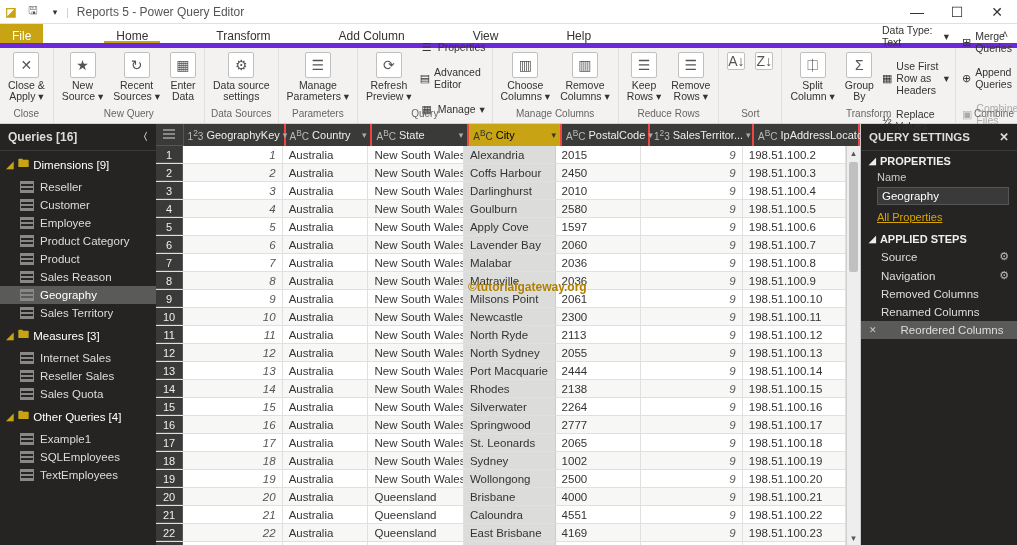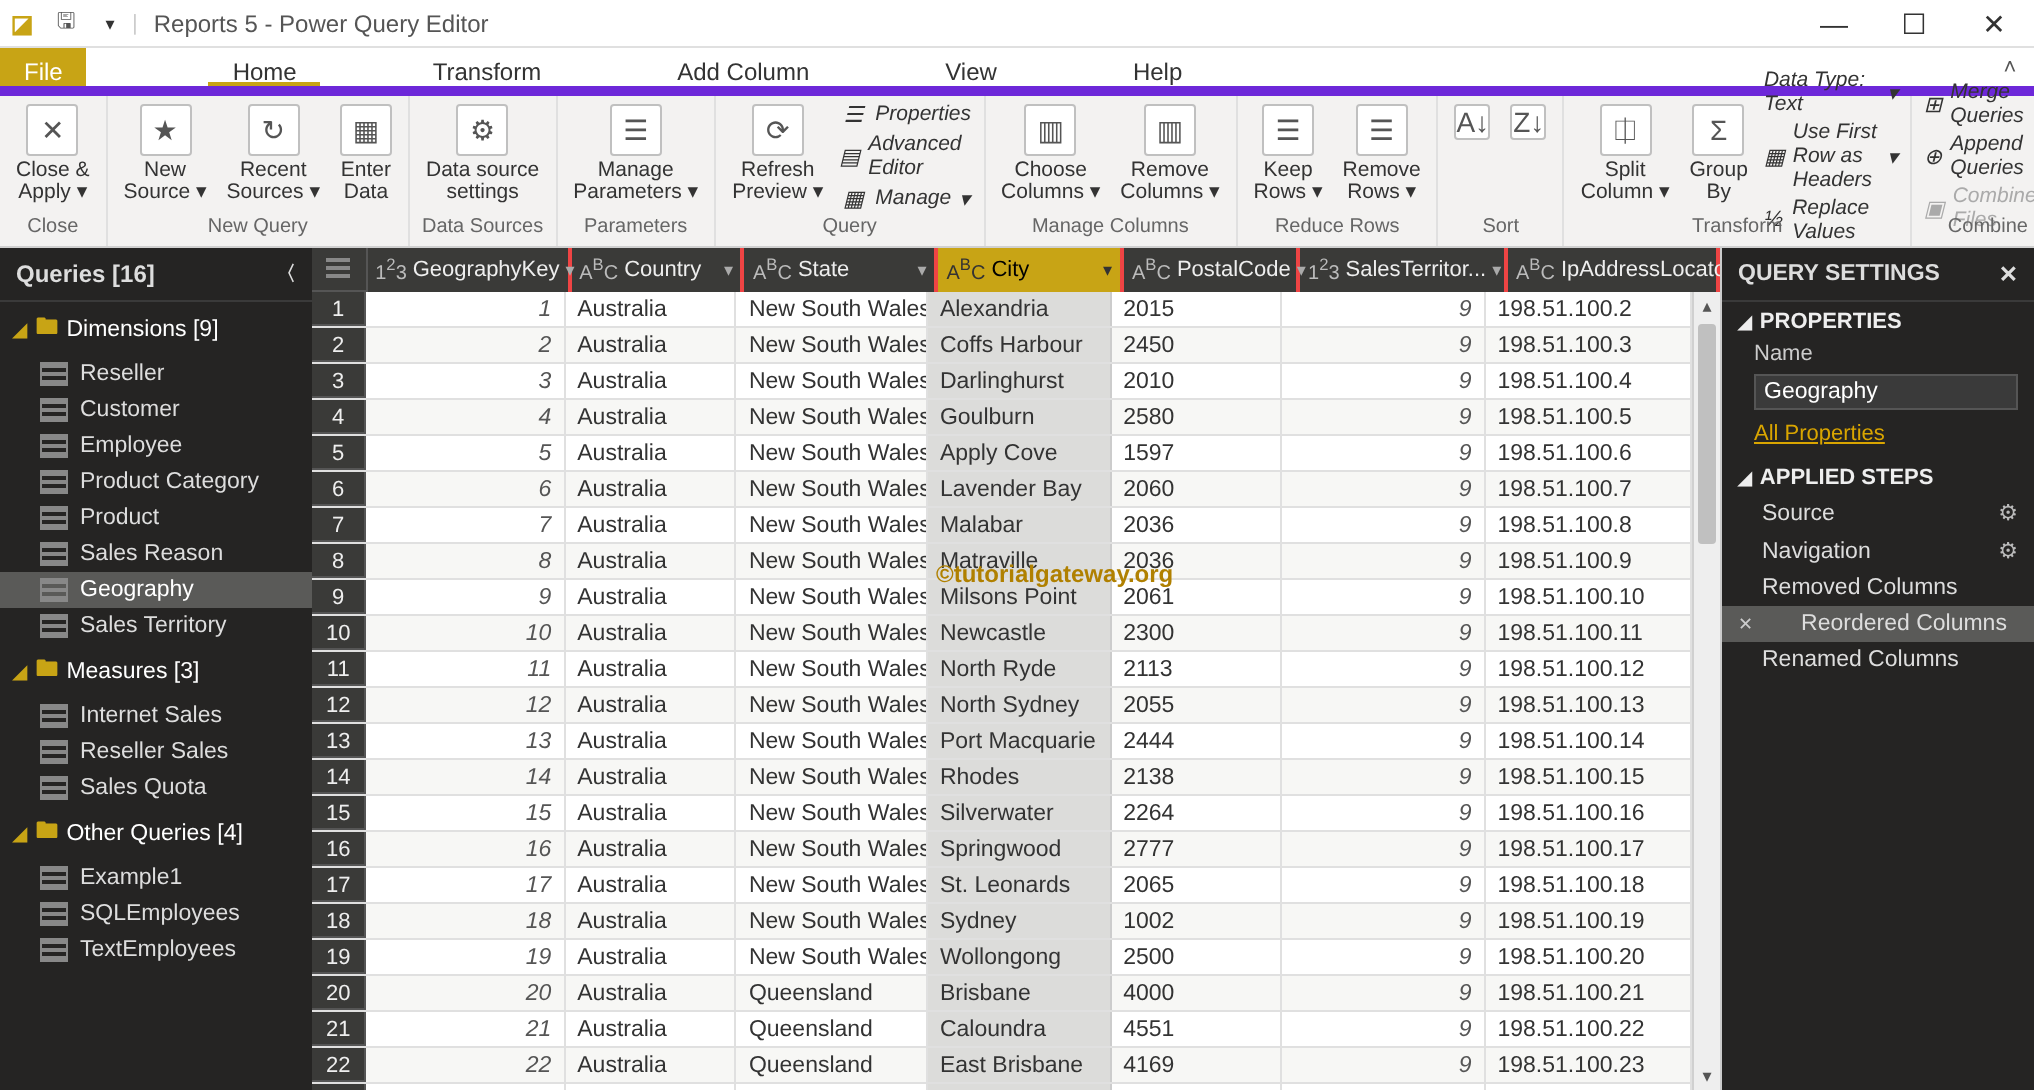--- a/index.html
+++ b/index.html
@@ -22,21 +22,21 @@
 .menubar .caret-up { margin-left:auto; width:24px; display:flex; align-items:center; justify-content:center; color:#555; }
 
 
 .ribbon { height: 76px; background: #f3f2f1; border-bottom:1px solid #d0d0d0; display:flex; position:relative; }
 .rgroup { border-right:1px solid #e0e0e0; padding: 2px 6px 0 6px; display:flex; flex-direction:column; align-items:center; }
 .rgroup .row { display:flex; gap:6px; align-items:flex-start; justify-content:center; height:58px; }
 .rgroup .gtitle { font-size:10px; color:#666; text-align:center; line-height:12px; height:14px; width:100%; }
 .rbtn { display:flex; flex-direction:column; align-items:center; justify-content:flex-start; padding:2px 2px; cursor:default; text-align:center; }
 .rbtn .icon { width:26px; height:26px; border:1px solid #c0c0c0; background:#fff; border-radius:2px; display:flex; align-items:center; justify-content:center; font-size:14px; color:#555; margin-bottom:2px;}
 .rbtn .lbl { font-size:10.5px; color:#333; line-height:11px; white-space:pre; }
-.rslim { display:flex; flex-direction:column; justify-content:center; gap:2px; height:56px;font-style:italic; }
+.rslim { display:flex; flex-direction:column; justify-content:center; gap:12px; height:56px; }
 .rslim .sbtn { display:flex; align-items:center; gap:4px; font-size:10.5px; color:#333; }
 .rslim .sbtn .si { width:14px; height:14px; display:inline-flex; align-items:center; justify-content:center; font-size:11px; }
 .rslim .sbtn.disabled { color:#aaa; }
 
 
 .body { display:flex; height: calc(545px - 24px - 24px - 76px); }
 .sidebar { width:156px; background:#252423; color:#ddd; display:flex; flex-direction:column; }
 .sidebar .hdr { display:flex; align-items:center; justify-content:space-between; padding:6px 8px; font-size:12px; font-weight:600; border-bottom:1px solid #3a3a3a;}
 .sidebar .hdr .chev { font-size:10px; }
 .qlist { flex:1; overflow:auto; }
@@ -690,21 +690,21 @@
           <span>Source</span>
           <span class="gear">⚙</span>
         </div>
         <div class="step">
           <span>Navigation</span>
           <span class="gear">⚙</span>
         </div>
         <div class="step">
           <span>Removed Columns</span>
         </div>
+        <div class="step">
+          <span>Renamed Columns</span>
+        </div>
         <div class="step sel">
           <span>Reordered Columns</span>
         </div>
-        <div class="step">
-          <span>Renamed Columns</span>
-        </div>
       </div>
   </div>
 </div>
 
 </body></html>

